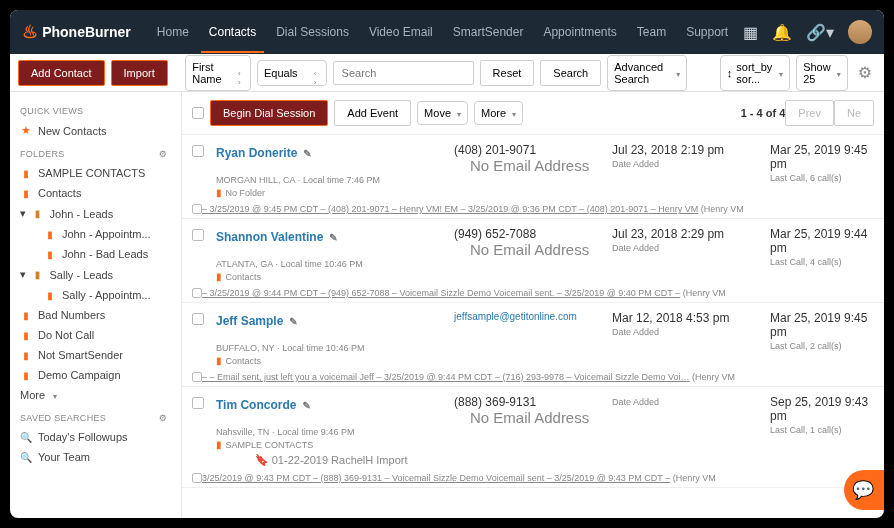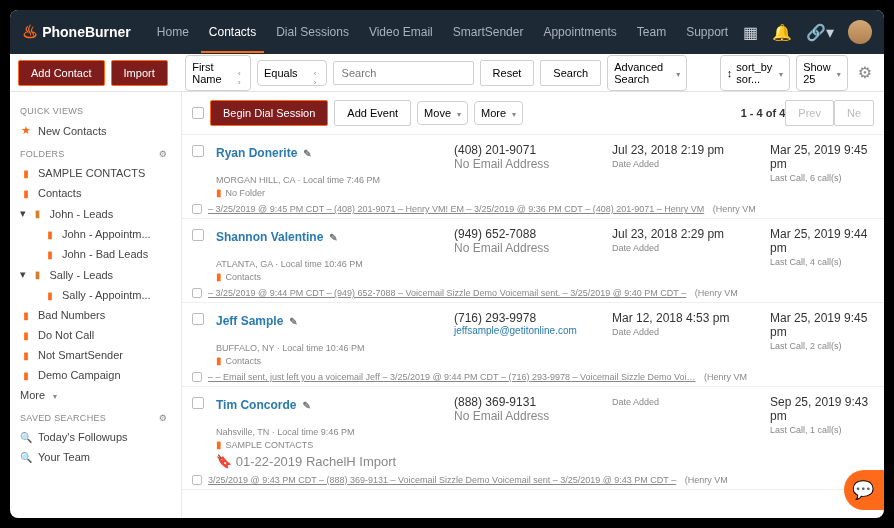--- a/index.html
+++ b/index.html
@@ -39,28 +39,28 @@
 .rcol0 { width:16px; padding-top:2px; }
 .rcol1 { width:230px; }
 .rcol2 { width:150px; }
 .rcol3 { width:150px; }
 .rcol4 { flex:1; }
 .nm { color:#2a7ab0; font-size:12px; font-weight:600; display:inline-flex; align-items:center; gap:6px; }
 .pencil { color:#777; font-size:10px; }
 .sub { font-size:9px; color:#888; margin-top:14px; }
 .fldline { font-size:9px; color:#888; margin-top:2px; display:flex; align-items:center; gap:4px; }
 .ph { font-size:12px; color:#333; }
-.em { font-size:12px; color:#888; }
+.em { font-size:15px; color:#888;margin-left:16px; }
 .emlink { font-size:10px; color:#2a7ab0; }
 .dt { font-size:12px; color:#333; }
 .dtsub { font-size:9px; color:#888; margin-top:2px; }
-.ftr { margin-top:6px; font-size:9px; color:#888; display:flex; align-items:center; gap:6px; white-space:nowrap; overflow:hidden; }
+.ftr { margin-top:6px; font-size:9px; color:#888; display:flex; align-items:center; gap:0; white-space:nowrap; overflow:hidden; }
 .ftr .ck { width:10px; height:10px; }
 .ftr u { text-decoration:underline; }
-.tagline { margin-top:4px; font-size:13px; color:#888; display:flex; align-items:center; gap:4px; }
+.tagline { margin-top:4px; font-size:11px; color:#888; display:flex; align-items:center; gap:4px;margin-left:39px; }
 .car::after { content:"▾"; font-size:8px; margin-left:2px; color:#888; }
 .chat { position:absolute; right:0; bottom:8px; width:40px; height:40px; background:#ff6a1a; border-radius:50% 0 0 50%; display:flex; align-items:center; justify-content:center; color:#fff; font-size:18px; }
 </style>
 </head>
 <body>
 
 <div class="app">
   <div class="topbar">
     <div class="logo">
       <span class="flame">♨</span>
@@ -251,21 +251,20 @@
             </div>
             <div class="ftr"><div class="ck"></div><u>– 3/25/2019 @ 9:44 PM CDT – (949) 652-7088 – Voicemail Sizzle Demo Voicemail sent. – 3/25/2019 @ 9:40 PM CDT –</u> &nbsp;(Henry VM</div>
           </div>
           <div class="row">
             <div class="rowtop">
               <div class="rcol0">
                 <div class="ck"></div>
               </div>
               <div class="rcol1"><span class="nm">Jeff Sample <span class="pencil">✎</span></span><div class="sub">BUFFALO, NY · Local time 10:46 PM</div><div class="fldline"><span class="fld">▮</span>Contacts</div></div>
               <div class="rcol2">
-                <div class="ph">(716) 293-9978</div>
                 <div class="emlink">jeffsample@getitonline.com</div>
               </div>
               <div class="rcol3">
                 <div class="dt">Mar 12, 2018 4:53 pm</div>
                 <div class="dtsub">Date Added</div>
               </div>
               <div class="rcol4">
                 <div class="dt">Mar 25, 2019 9:45 pm</div>
                 <div class="dtsub">Last Call, 2 call(s)</div>
               </div>

